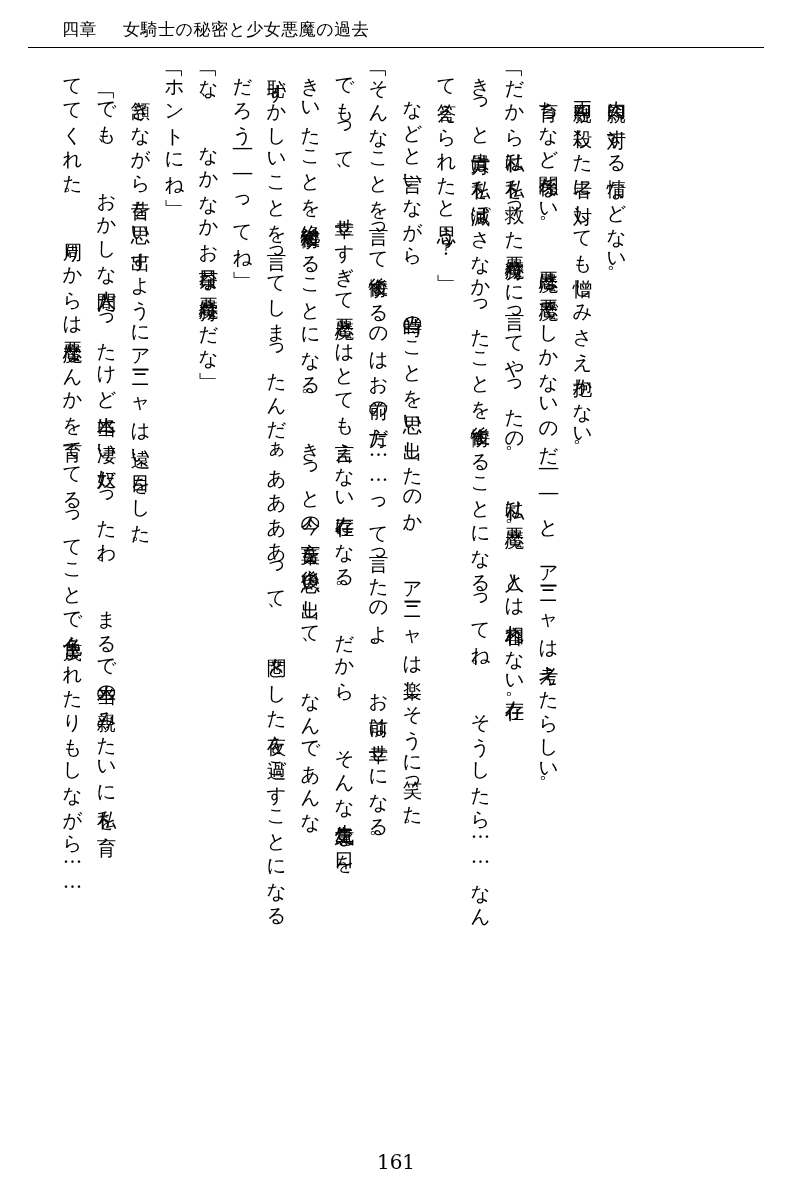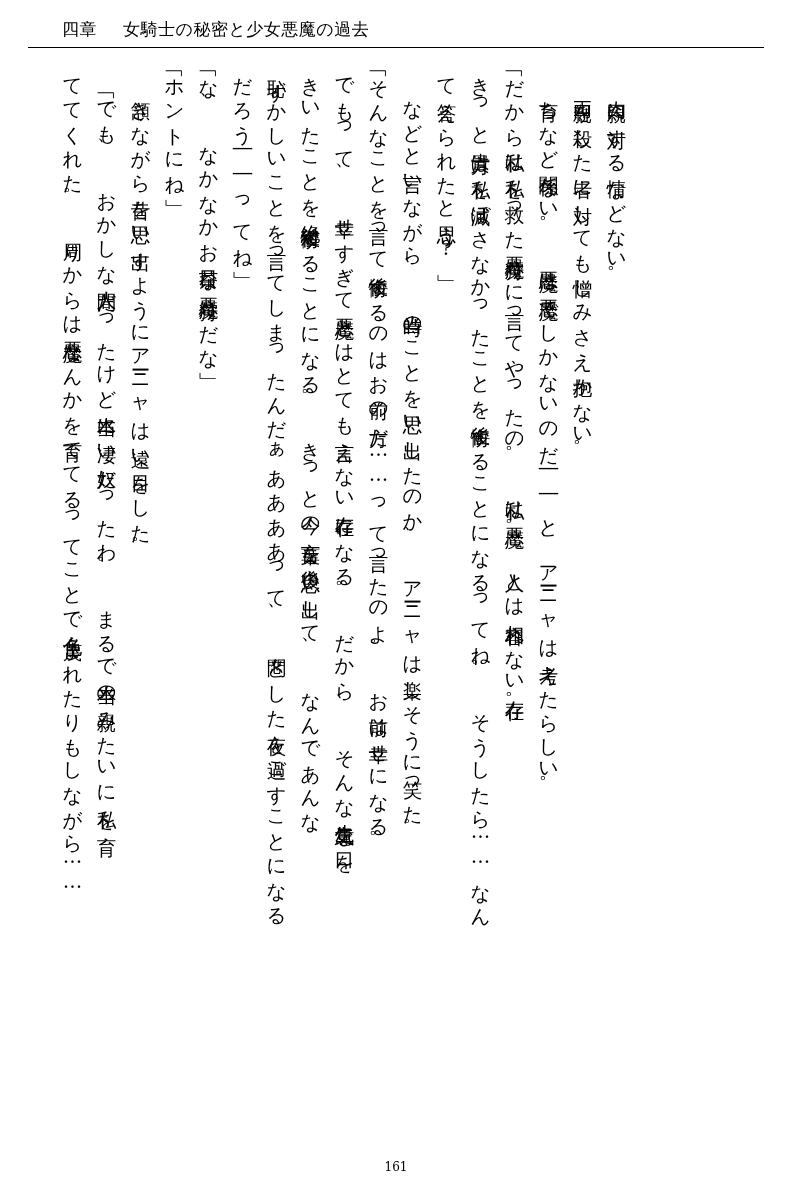--- a/index.html
+++ b/index.html
@@ -79,21 +79,21 @@
     padding-top: 22px;
     height: 1068px;
   }
 
   .page-number {
     position: absolute;
     bottom: 26px;
     left: 0;
     width: 792px;
     text-align: center;
-    font-size: 12px;
+    font-size: 20px;
     font-family: "DejaVu Serif", "Liberation Serif", serif;
   }
 </style>
 </head>
 <body>
 
 <div class="page">
 
   <div class="header">
     <span class="chapter-num">四章</span><span class="chapter-title">女騎士の秘密と少女悪魔の過去</span>

